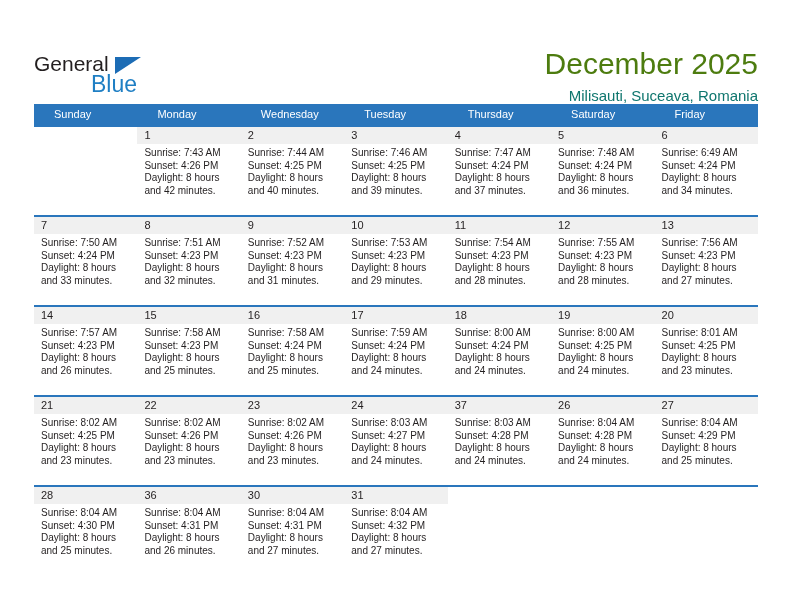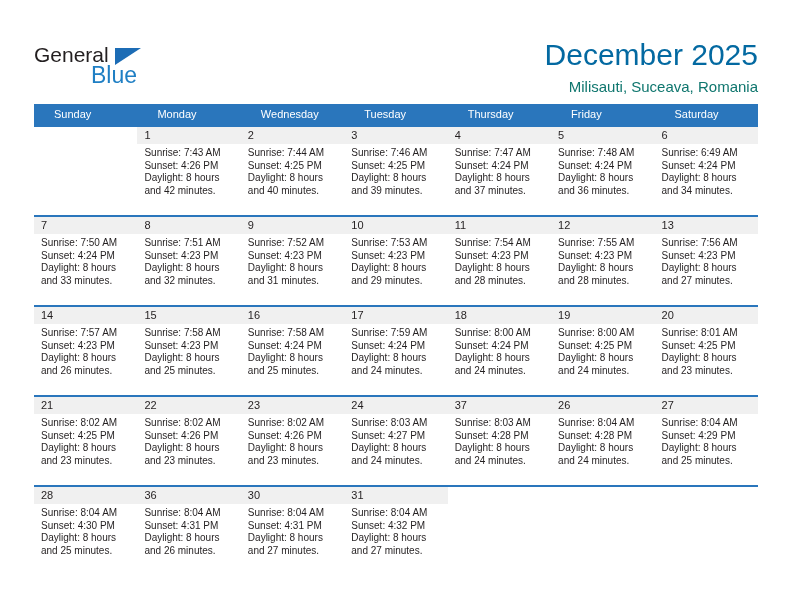--- a/index.html
+++ b/index.html
@@ -18,21 +18,21 @@
   .page {
     position: relative;
     width: 792px;
     height: 612px;
   }
 
   
   .header {
     position: absolute;
     left: 0;
-    top: 7px;
+    top: 16px;
     width: 792px;
     height: 114px;
     border-radius: 30px;
   }
 
   .logo {
     position: absolute;
     left: 34px;
     top: 36px;
     width: 200px;
@@ -66,21 +66,21 @@
   }
 
   .title-block {
     position: absolute;
     right: 34px;
     top: 30px;
     text-align: right;
   }
   .cal-title {
     font-size: 30px;
-    color: #0369a1;
+    color: #4d7c0f;
     line-height: 36px;
     white-space: nowrap;
     font-weight: normal;
   }
   .cal-subtitle {
     font-size: 15px;
     color: #0f766e;
     line-height: 20px;
     margin-top: 4px;
     white-space: nowrap;
@@ -179,22 +179,22 @@
   </div>
 
   <div class="calendar">
 
     <div class="weekday-row">
       <div class="weekday-cell">Sunday</div>
       <div class="weekday-cell">Monday</div>
       <div class="weekday-cell">Wednesday</div>
       <div class="weekday-cell">Tuesday</div>
       <div class="weekday-cell">Thursday</div>
+      <div class="weekday-cell">Saturday</div>
       <div class="weekday-cell">Friday</div>
-      <div class="weekday-cell">Saturday</div>
     </div>
 
     <div class="week-row">
       <div class="daynum-strip partial">
         <div class="daynum-cell"></div>
         <div class="daynum-cell filled">1</div>
         <div class="daynum-cell filled">2</div>
         <div class="daynum-cell filled">3</div>
         <div class="daynum-cell filled">4</div>
         <div class="daynum-cell filled">5</div>

